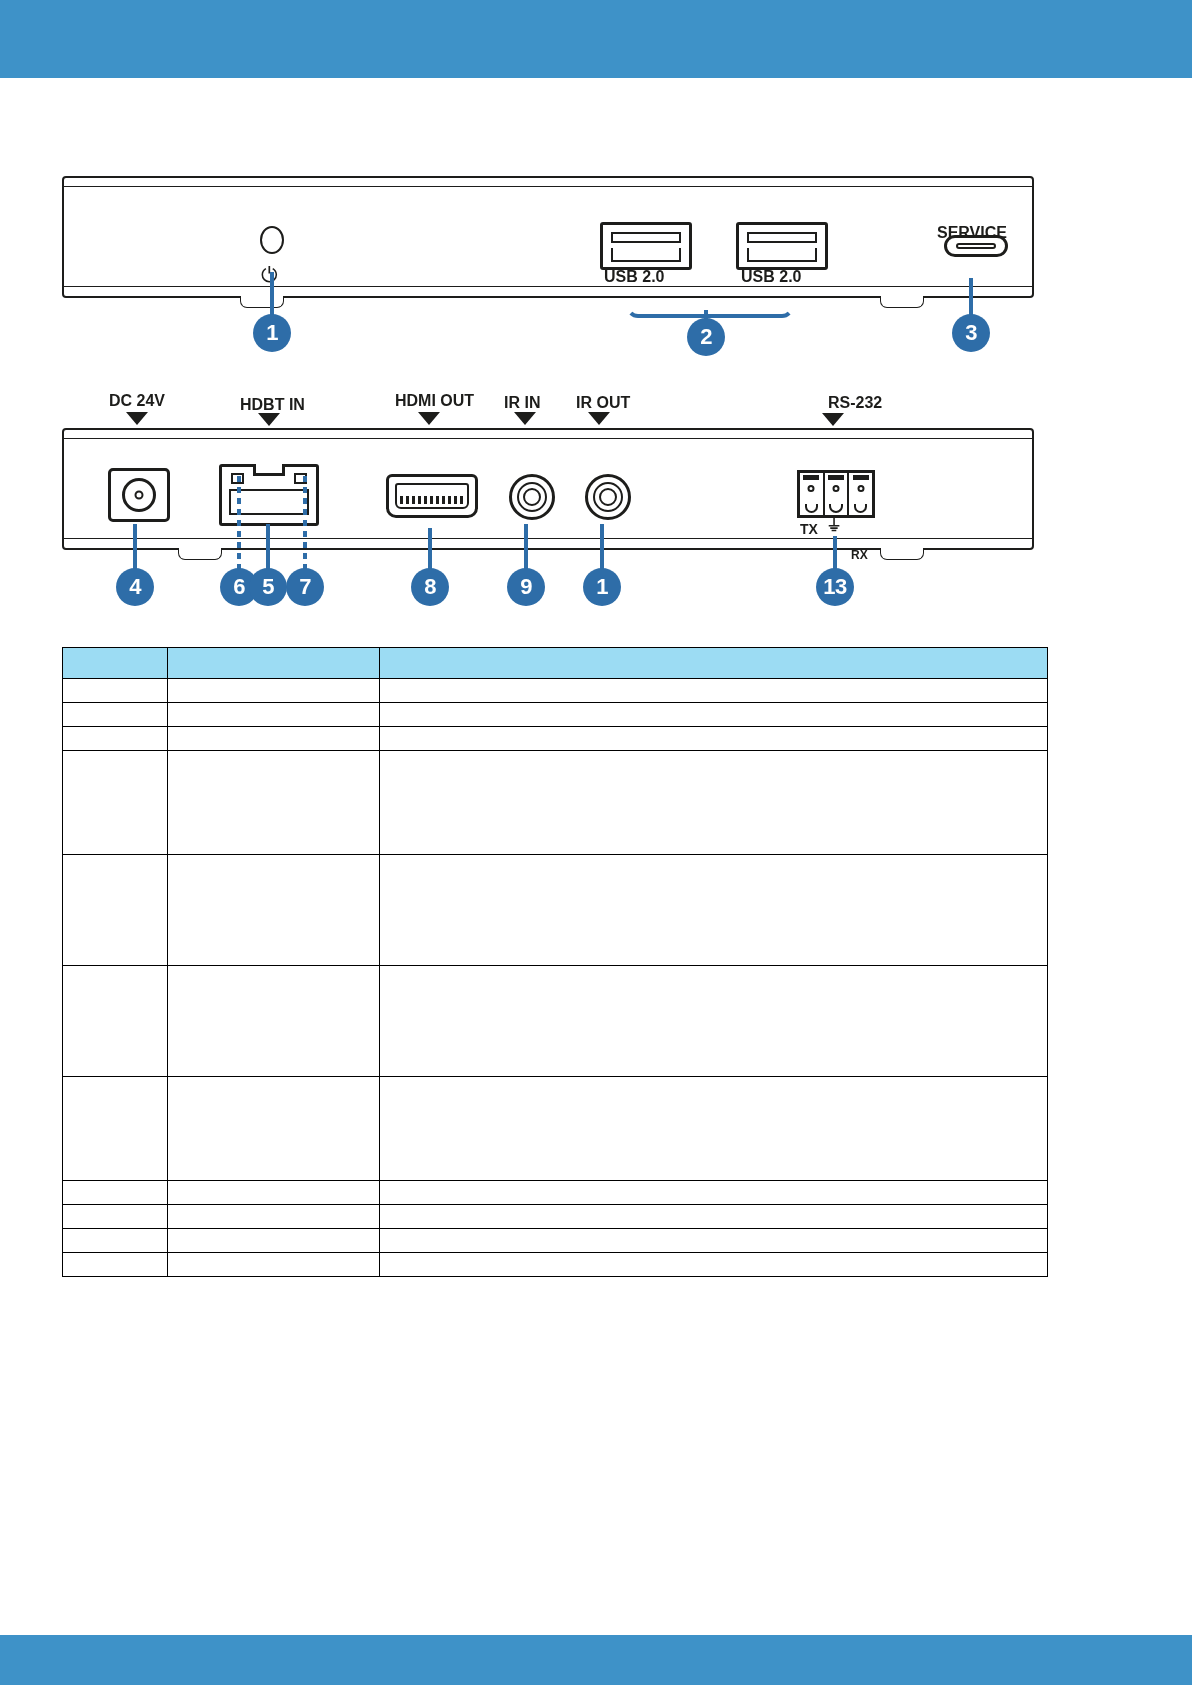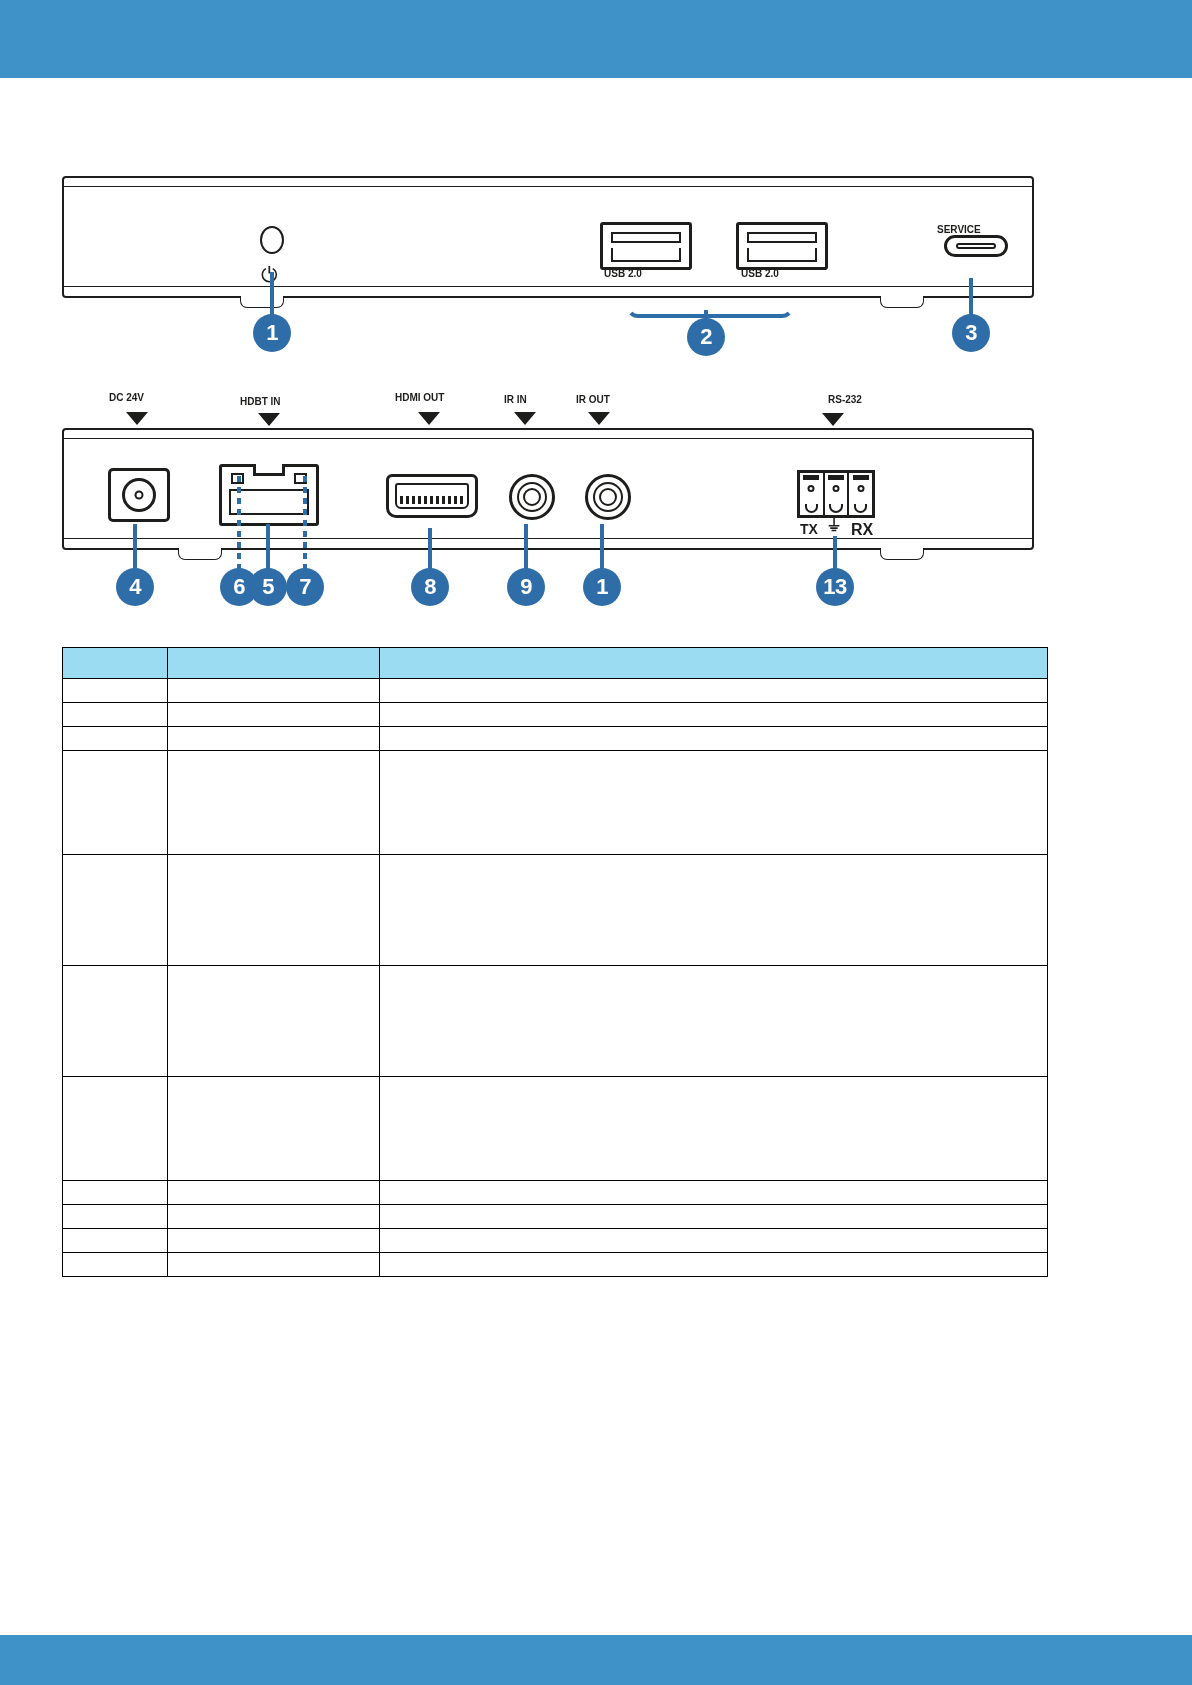--- a/index.html
+++ b/index.html
@@ -15,21 +15,21 @@
   
   .panel{position:absolute;box-sizing:border-box;border:2px solid #1d1d1b;background:#fff;}
   .panel-inner-line{position:absolute;left:0;width:100%;height:0;border-top:1.5px solid #1d1d1b;}
 
   #front-panel{left:62px;top:176px;width:972px;height:122px;border-radius:4px;}
   #rear-panel{left:62px;top:428px;width:972px;height:122px;border-radius:4px;}
 
   .panel-foot{position:absolute;width:42px;height:11px;border:1.5px solid #1d1d1b;border-top:none;border-radius:0 0 7px 7px;background:#fff;}
 
   
-  .lbl{position:absolute;font-size:10px;color:#1d1d1b;white-space:nowrap;font-family:"Liberation Sans", sans-serif;}
+  .lbl{position:absolute;font-size:16px;color:#1d1d1b;white-space:nowrap;font-family:"Liberation Sans", sans-serif;}
   .lbl-b{font-weight:700;}
 
   .tri{position:absolute;width:0;height:0;border-left:11px solid transparent;border-right:11px solid transparent;border-top:13px solid #1d1d1b;}
 
   
   .callout{position:absolute;width:38px;height:38px;border-radius:50%;background:#2E6DA8;color:#fff;
            font-size:22px;font-weight:700;line-height:38px;text-align:center;letter-spacing:-0.5px;}
   .leader{position:absolute;width:4px;background:#2E6DA8;}
   .leader-dash{position:absolute;width:4px;
       background-image:linear-gradient(#2E6DA8 55%, rgba(255,255,255,0) 0%);
@@ -188,21 +188,21 @@
       <div class="screw"></div>
       <div class="cup"></div>
     </div>
   </div>
 </div>
 <div class="panel-foot" style="left:178px;top:548px;"></div>
 <div class="panel-foot" style="left:880px;top:548px;"></div>
 
 <div class="lbl lbl-b" style="left:800px;top:521px;font-size:14px;">TX</div>
 <div class="lbl lbl-b" style="left:828px;top:516px;font-size:17px;">⏚</div>
-<div class="lbl lbl-b" style="left:851px;top:521px;font-size:16px;text-align:right;">RX</div>
+<div class="lbl lbl-b" style="left:851px;top:548px;font-size:12px;text-align:right;">RX</div>
 
 <div class="leader" style="left:133px;top:524px;height:48px;"></div>
 <div class="callout" style="left:116px;top:568px;">4</div>
 
 <div class="leader-dash" style="left:237px;top:476px;height:96px;"></div>
 <div class="callout" style="left:220px;top:568px;">6</div>
 
 <div class="leader" style="left:266px;top:524px;height:48px;"></div>
 <div class="callout" style="left:249px;top:568px;">5</div>
 

